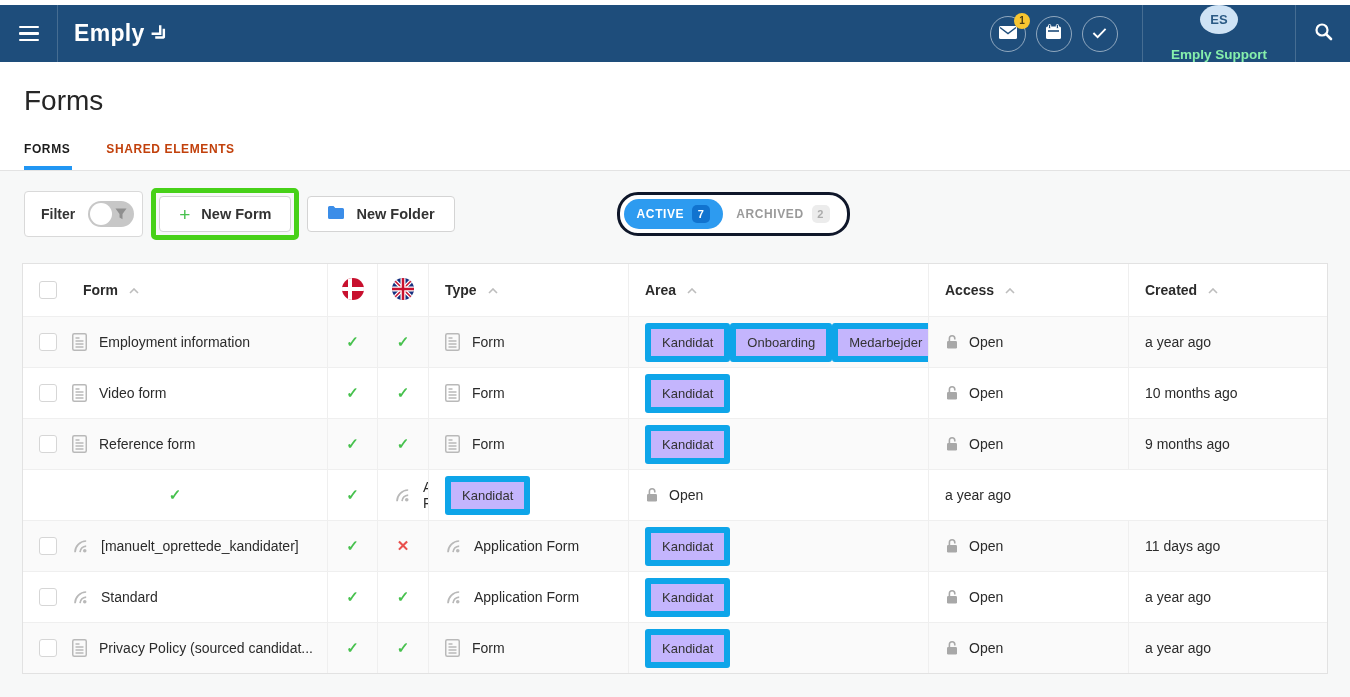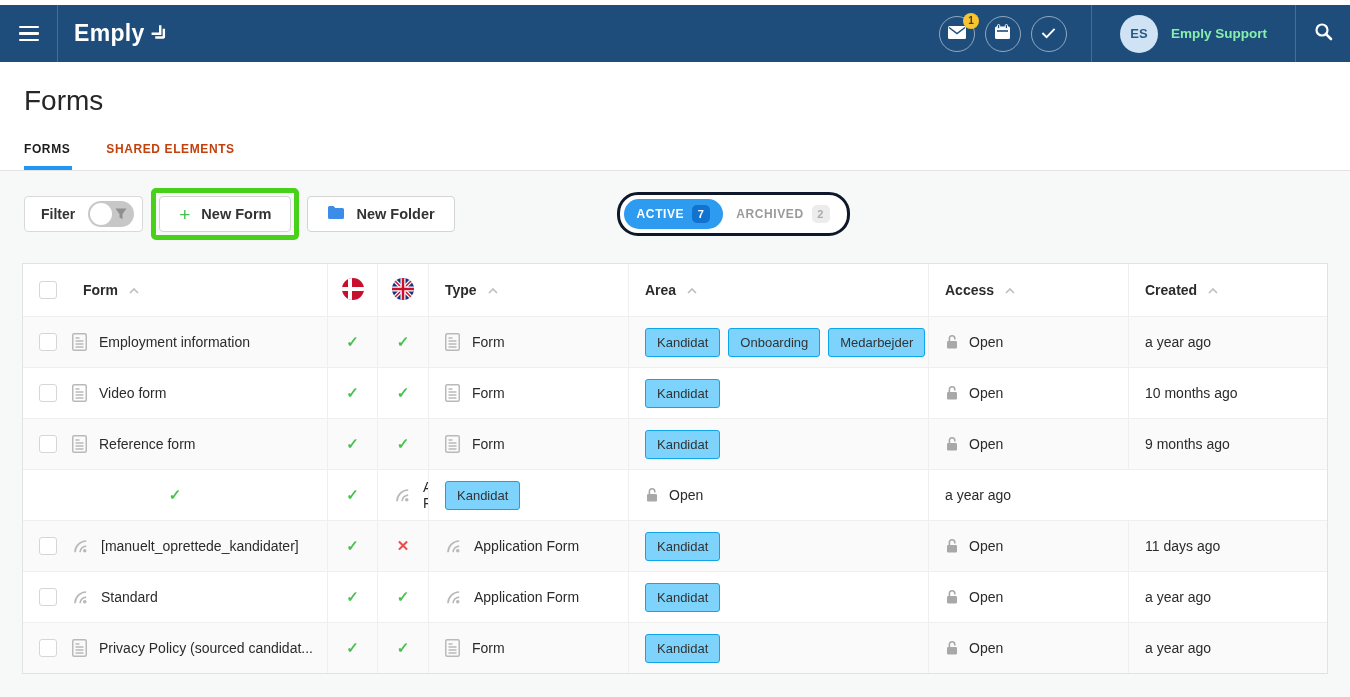--- a/index.html
+++ b/index.html
@@ -14,36 +14,36 @@
   .navbar { height:57px; background:#1e4d7b; display:flex; align-items:stretch; }
   .hamburger { width:58px; height:100%; display:flex; flex-direction:column; justify-content:center; align-items:center; gap:4px; border-right:1px solid rgba(255,255,255,0.18); cursor:pointer; }
   .hamburger span { width:20px; height:2.5px; background:#fff; border-radius:1px; }
   .brand { display:flex; align-items:center; margin-left:16px; color:#fff; font-size:23px; font-weight:bold; letter-spacing:0.3px; }
   .brand-mark { margin-left:6px; display:inline-flex; transform:rotate(45deg) translateY(-1px); }
   .nav-right { margin-left:auto; display:flex; align-items:stretch; }
   .icon-btns { display:flex; align-items:center; gap:10px; padding-right:24px; }
   .circle-btn { width:36px; height:36px; border:1px solid rgba(255,255,255,0.5); border-radius:50%; display:flex; align-items:center; justify-content:center; position:relative; cursor:pointer; }
   .nbadge { position:absolute; top:-4px; right:-5px; min-width:16px; height:16px; padding:0 4px; border-radius:8px; background:#f7c531; color:#4a3b12; font-size:10px; font-weight:bold; display:flex; align-items:center; justify-content:center; }
   .nav-divider { width:1px; background:rgba(255,255,255,0.18); }
-  .user-area { display:flex; align-items:center; gap:13px; padding:0 28px; cursor:pointer; }
+  .user-area { display:flex; align-items:center; gap:13px; padding:0 28px; cursor:pointer;flex-direction:column; }
   .avatar { width:38px; height:38px; border-radius:50%; background:#cfe3f5; color:#2a5a85; font-weight:bold; font-size:13px; display:flex; align-items:center; justify-content:center; }
   .user-name { color:#86efac; font-weight:bold; font-size:13.5px; }
   .search-area { width:54px; display:flex; align-items:center; justify-content:center; cursor:pointer; }
 
   
   .header-white { background:#fff; padding:0 24px; border-bottom:1px solid #e3e3e3; }
   .page-title { font-size:28px; font-weight:400; padding-top:23px; color:#262626; }
   .tabs { display:flex; gap:36px; margin-top:25px; }
   .tab { font-size:12px; font-weight:bold; letter-spacing:0.6px; color:#c2410c; padding-bottom:14px; position:relative; cursor:pointer; }
   .tab.active { color:#1c1c1c; }
   .tab.active::after { content:""; position:absolute; left:0; right:-2px; bottom:0; height:4px; background:#2196f3; }
 
   
   .toolbar { display:flex; align-items:center; margin:17px 24px 0 24px; }
-  .filter-ctl { background:#fff; border:1px solid #d9d9d9; border-radius:4px; height:36px; display:flex; align-items:center; padding:0 8px 0 16px; gap:13px; cursor:pointer; }
+  .filter-ctl { background:#fff; border:1px solid #d9d9d9; border-radius:4px; height:46px; display:flex; align-items:center; padding:0 8px 0 16px; gap:13px; cursor:pointer; }
   .filter-label { font-weight:bold; font-size:14px; color:#333; }
   .toggle { width:46px; height:26px; background:#c7c7c7; border-radius:13px; position:relative; display:flex; align-items:center; }
   .knob { width:22px; height:22px; background:#fff; border-radius:50%; margin-left:2px; }
   .funnel-wrap { position:absolute; right:7px; top:7px; display:inline-flex; }
   .highlight-box { border:5px solid #47d118; border-radius:5px; padding:3px; margin-left:8px; }
   .btn { background:#fff; border:1px solid #d4d4d4; border-radius:4px; height:36px; display:flex; align-items:center; gap:11px; padding:0 19px; font-size:14.5px; font-weight:bold; color:#333; cursor:pointer; }
   .plus-glyph { color:#47c14e; font-size:19px; font-weight:normal; line-height:1; }
   .new-folder { margin-left:8px; }
   .segmented-wrap { margin-left:162px; background:#fff; border:3px solid #0f172a; border-radius:21px; padding:4px; display:flex; align-items:flex-end; }
   .seg { display:flex; align-items:center; gap:8px; font-size:12px; font-weight:bold; letter-spacing:0.6px; border-radius:15px; padding:6px 13px; cursor:pointer; }
@@ -64,21 +64,21 @@
   .hcell { font-size:14px; font-weight:bold; gap:11px; color:#2b2b2b; }
   .flag-cell { justify-content:center; padding-left:0; }
   .caret { display:inline-flex; margin-top:2px; }
   .checkbox { width:18px; height:18px; min-width:18px; border:1px solid #d6d6d6; border-radius:3px; background:#fff; margin-right:15px; cursor:pointer; }
   .ficon { margin-right:12px; display:inline-flex; }
   .fname { font-size:14px; white-space:nowrap; cursor:pointer; }
   .type-label { font-size:14px; }
   .mark { font-size:15px; font-weight:bold; }
   .mark.ok { color:#47c14e; }
   .mark.no { color:#e94f4c; }
-  .tag { border:1px solid #0ea5e9; background:#7dd3fc; border-radius:3px; padding:6px 11px; font-size:13px; margin-right:8px; white-space:nowrap; color:#333; }
+  .tag { border:6px solid #0ea5e9; background:#c4b5fd; border-radius:3px; padding:6px 11px; font-size:13px; white-space:nowrap; color:#333; }
   .lock { margin-right:10px; display:inline-flex; }
   .access-label, .created-label { font-size:14px; }
 </style>
 </head>
 <body>
 
 <div class="top-strip"></div>
 
 <div class="navbar">
   <div class="hamburger">

